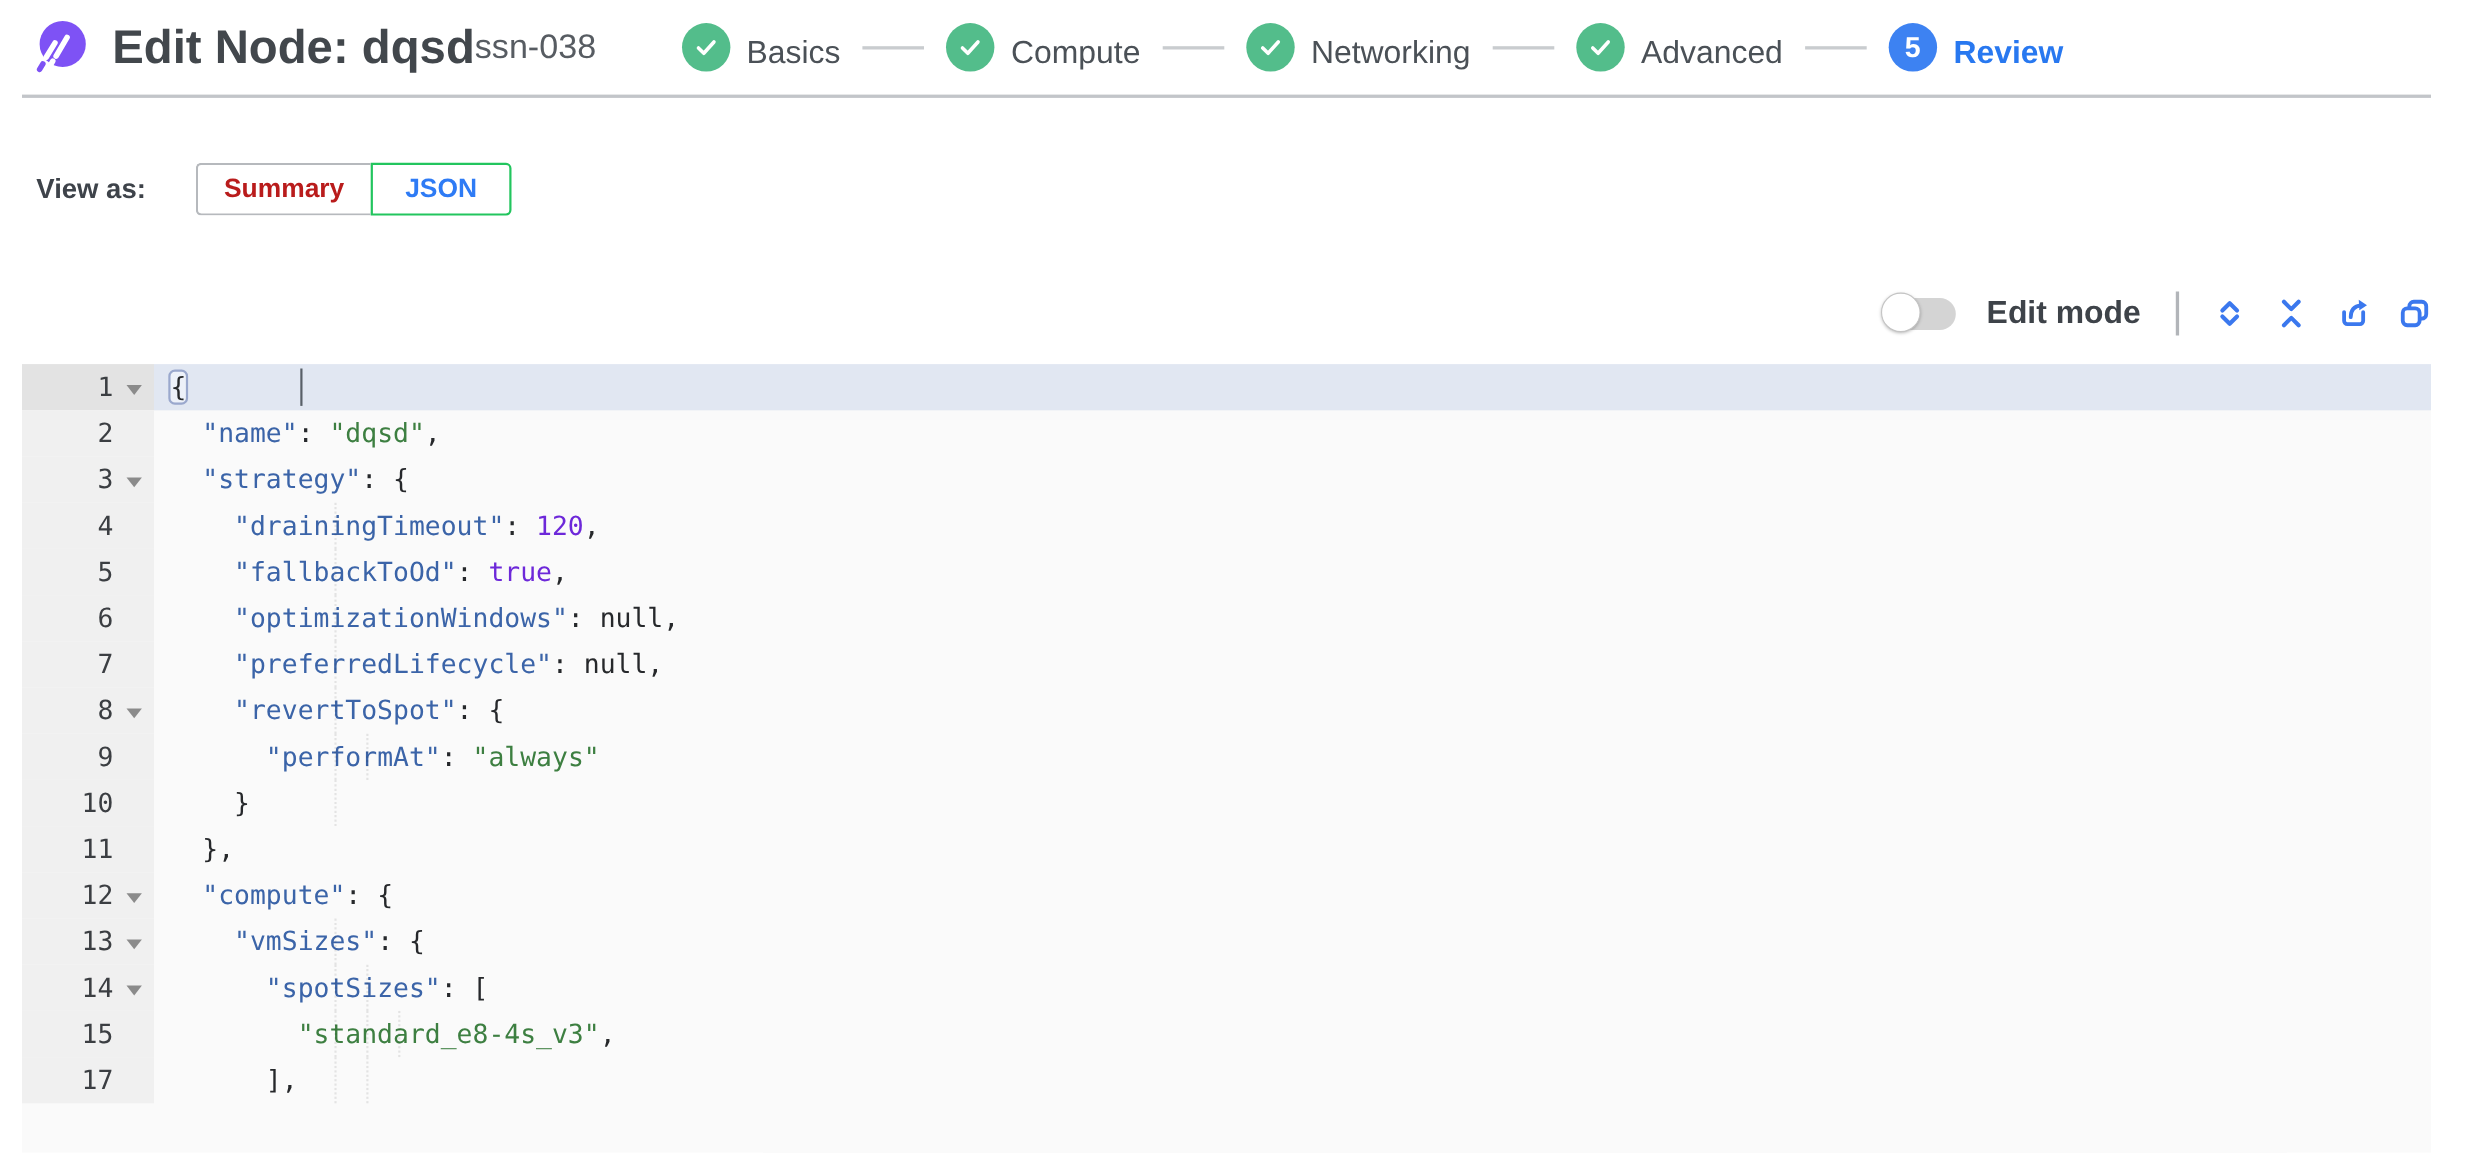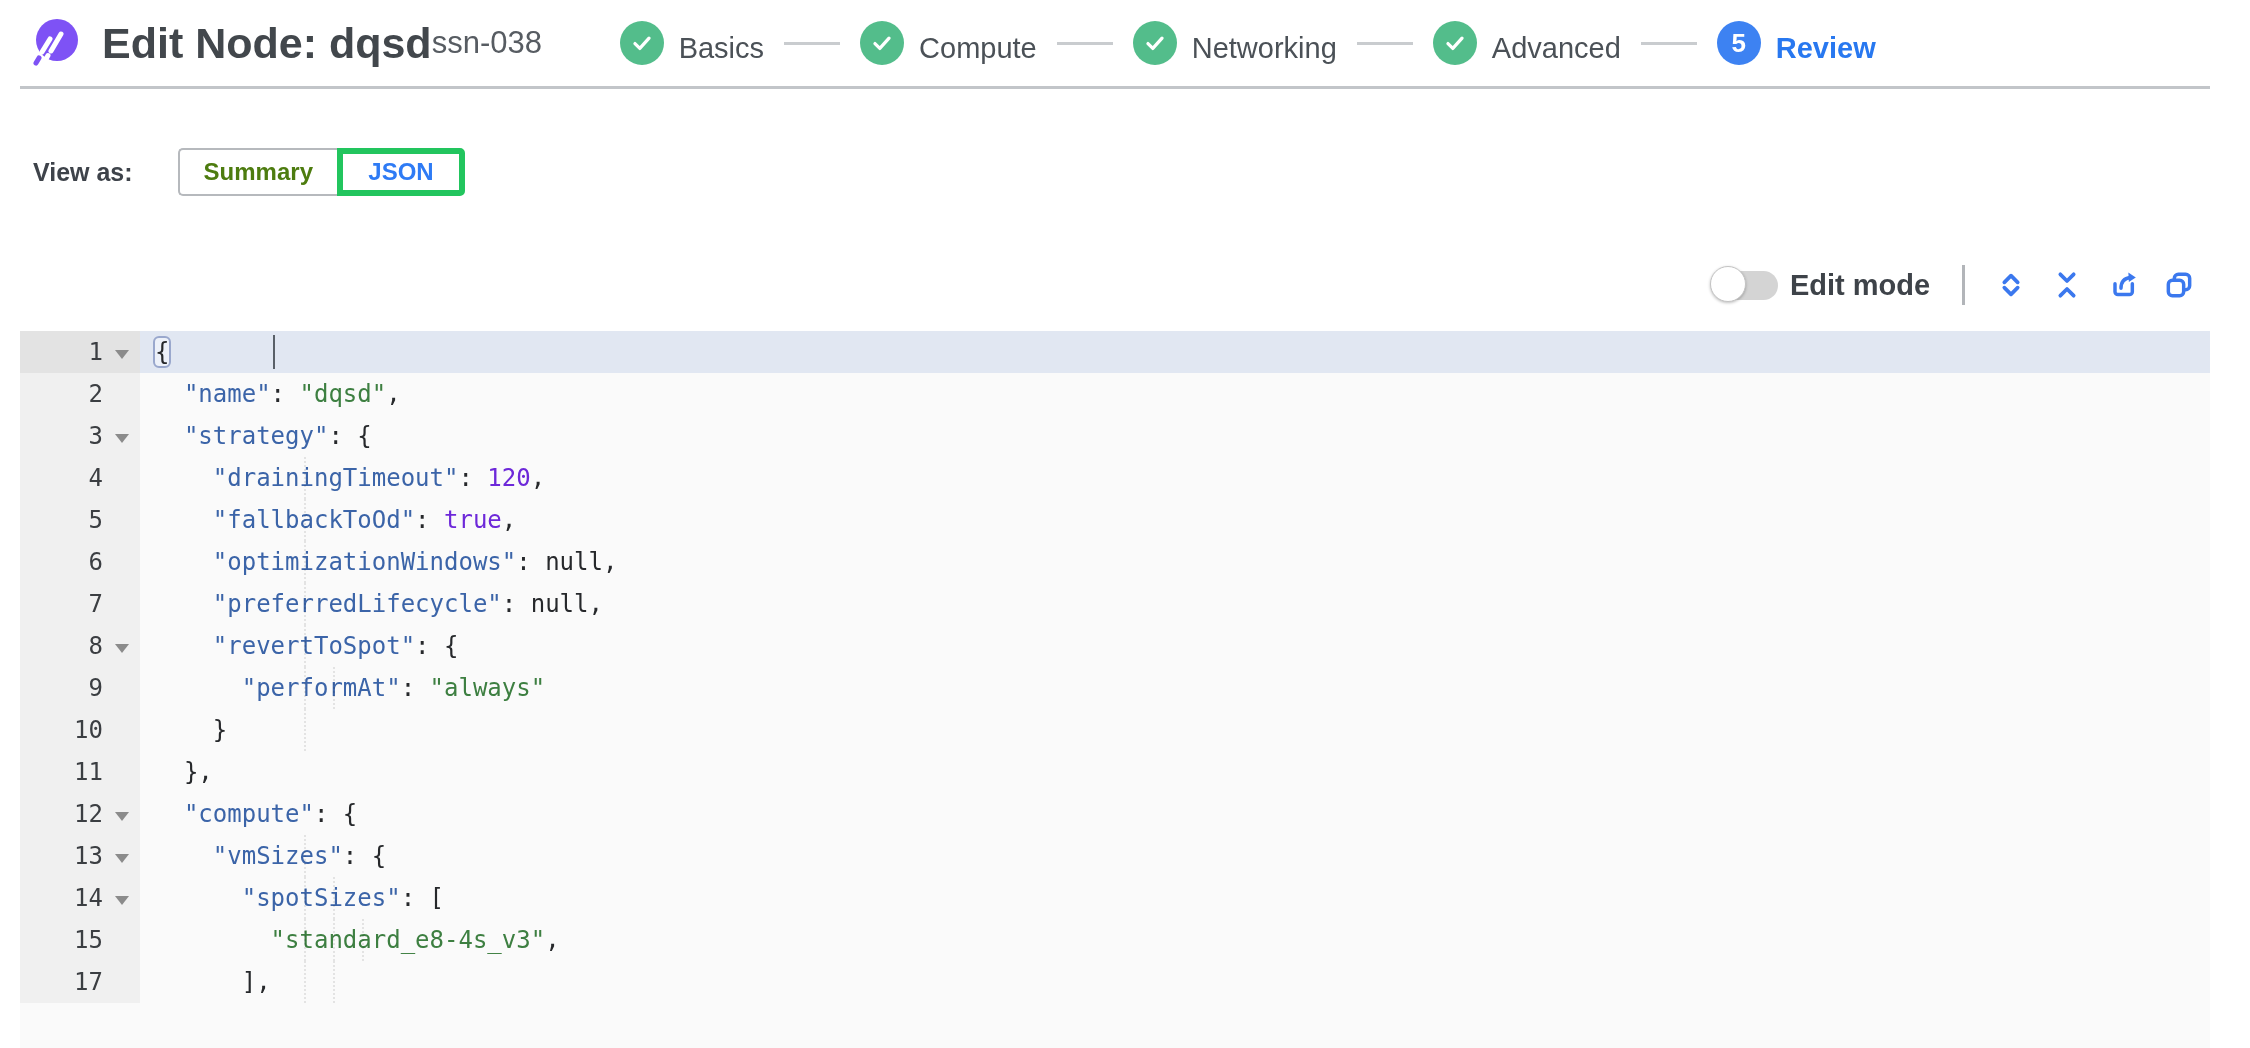--- a/index.html
+++ b/index.html
@@ -24,30 +24,30 @@
   .step.active .step-label{color:#2878f0;font-weight:600;}
   .connector{width:56px;height:3px;background:#c9cccf;margin:0 20px;}
 
   
   .viewas{position:absolute;top:148px;left:33px;display:flex;align-items:center;}
   .viewas-label{font-size:25px;font-weight:700;color:#3e434a;margin-right:45px;}
   .seg{display:flex;}
   .seg-btn{height:48px;min-width:128px;padding:0 24px;display:flex;align-items:center;
            justify-content:center;font-size:24px;font-weight:700;background:#fff;
            box-sizing:border-box;cursor:pointer;}
-  .seg-btn.off{border:2px solid #b6b9bd;border-right:none;border-radius:5px 0 0 5px;color:#4d7c0f;}
-  .seg-btn.on{border:6px solid #22c55e;border-radius:0 5px 5px 0;color:#2e7bf5;}
+  .seg-btn.off{border:2px solid #b6b9bd;border-right:none;border-radius:5px 0 0 5px;color:#b91c1c;}
+  .seg-btn.on{border:2px solid #22c55e;border-radius:0 5px 5px 0;color:#2e7bf5;}
 
   
   .toolbar{position:absolute;top:258px;left:1712px;height:54px;display:flex;align-items:center;}
   .toggle{width:66px;height:29px;border-radius:15px;background:#d4d4d4;position:relative;cursor:pointer;}
   .knob{width:36px;height:36px;border-radius:50%;background:#fff;border:1px solid #c4c4c4;
         position:absolute;left:-2px;top:-4.5px;box-sizing:border-box;
         box-shadow:0 1px 3px rgba(0,0,0,.25);}
-  .toolbar-label{margin-left:12px;font-size:29px;font-weight:600;color:#3e4349;white-space:nowrap;}
+  .toolbar-label{margin-left:28px;font-size:29px;font-weight:600;color:#3e4349;white-space:nowrap;}
   .tb-divider{width:3px;height:40px;background:#b2b5b9;margin:0 30px 0 32px;}
   .tb-icons{display:flex;align-items:center;gap:24px;}
   .tb-icons .icon-btn{width:32px;height:32px;cursor:pointer;display:flex;align-items:center;justify-content:center;}
 
   
   .editor{position:absolute;left:20px;top:331px;width:2190px;height:717px;background:#fafafa;
           overflow:hidden;font-family:"DejaVu Sans Mono","Liberation Mono",monospace;font-size:24px;}
   .line{display:flex;height:42px;position:relative;}
   .gut{width:120px;background:#f0f0f0;display:flex;align-items:center;box-sizing:border-box;
        color:#3b3e42;flex-shrink:0;}

